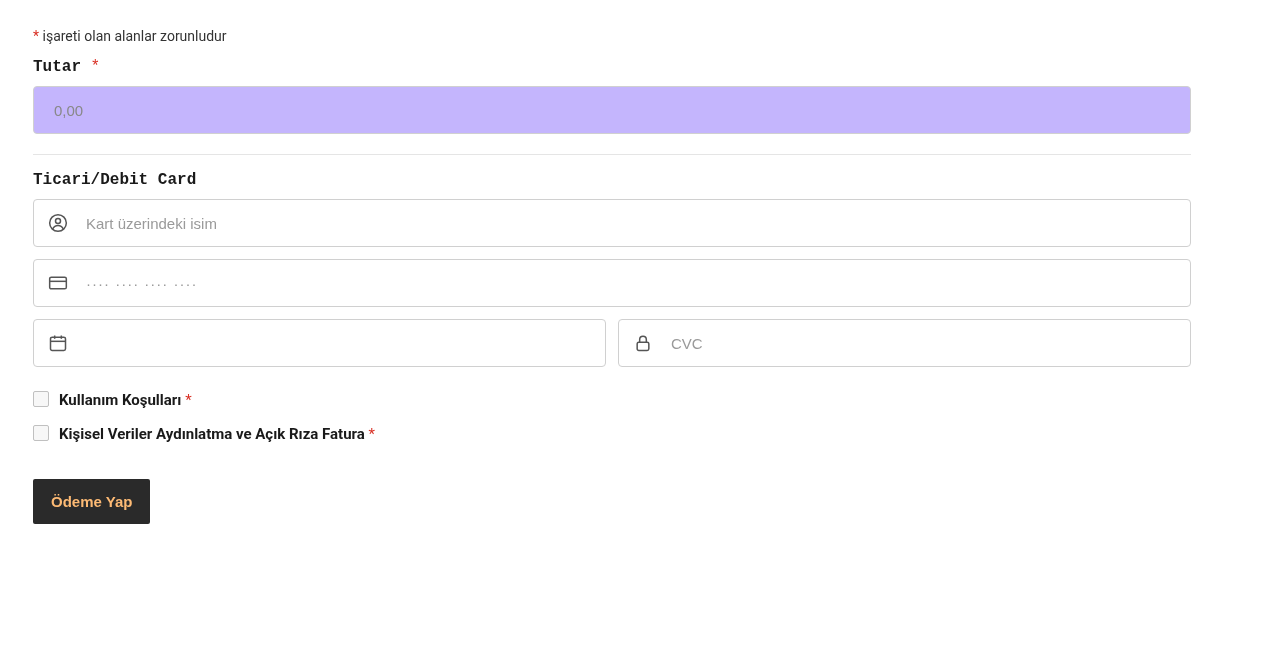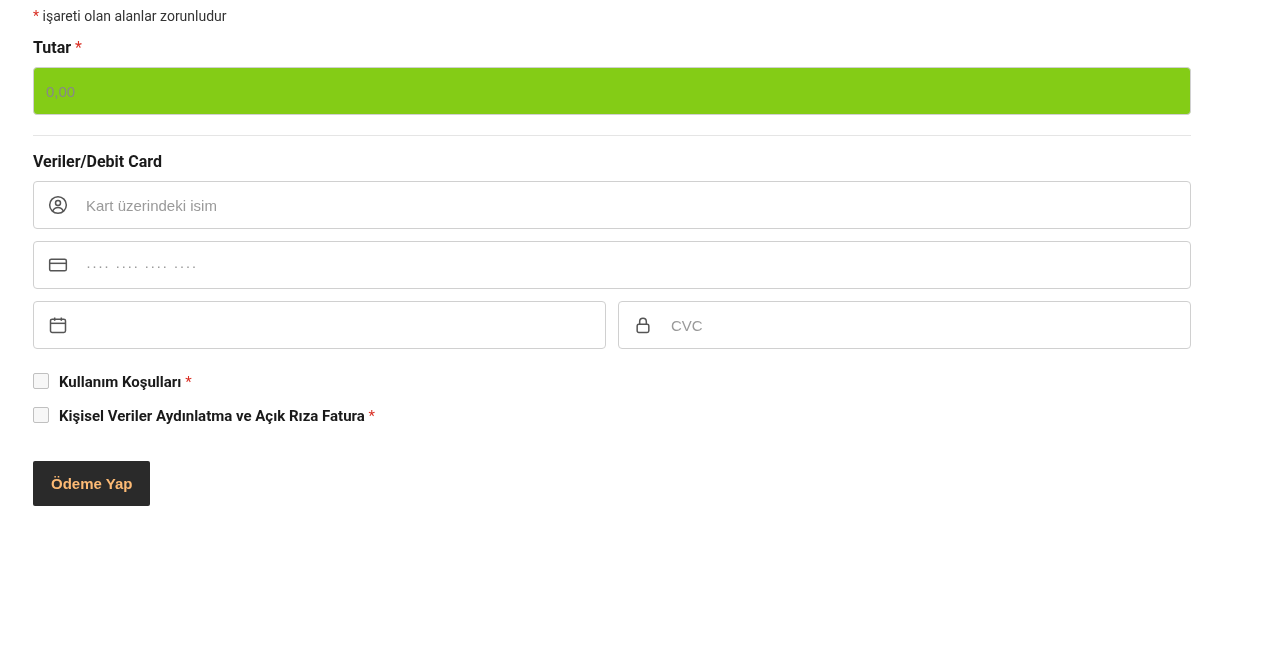--- a/index.html
+++ b/index.html
@@ -20,36 +20,38 @@
     }
     .required-note .asterisk {
       color: #d93025;
     }
     .field-label {
       font-size: 16px;
       font-weight: 700;
       color: #1a1a1a;
       margin-bottom: 10px;
       display: block;
+      font-family: Liberation Mono, monospace;
     }
     .field-label .asterisk {
       color: #d93025;
       font-weight: 400;
     }
     .form-container {
       width: 1158px;
       max-width: 100%;
+      margin-top: 20px;
     }
     .input-field {
       width: 100%;
-      padding: 14px 12px;
+      padding: 14px 20px;
       font-size: 15px;
       border: 1px solid #d0d0d0;
       border-radius: 4px;
-      background: #84cc16;
+      background: #c4b5fd;
       color: #333;
       outline: none;
       height: 48px;
     }
     .input-field::placeholder {
       color: #888;
     }
     .section {
       margin-bottom: 20px;
     }
@@ -147,21 +149,21 @@
   <div class="section">
     <label class="field-label">
       <span>Tutar </span><span class="asterisk">*</span>
     </label>
     <input type="text" class="input-field" placeholder="0,00" style="">
   </div>
 
   <hr class="divider">
 
   <div class="section">
-    <label class="field-label">Veriler/Debit Card</label>
+    <label class="field-label">Ticari/Debit Card</label>
 
     <div class="card-group">
       <div class="input-with-icon">
         <span class="icon-wrap">
           <svg width="20" height="20" viewBox="0 0 24 24" fill="none" stroke="#555" stroke-width="1.8">
             <circle cx="12" cy="12" r="10"></circle>
             <circle cx="12" cy="9.5" r="3"></circle>
             <path d="M5.5 19.5c1.5-3 4-4.5 6.5-4.5s5 1.5 6.5 4.5"></path>
           </svg>
         </span>

